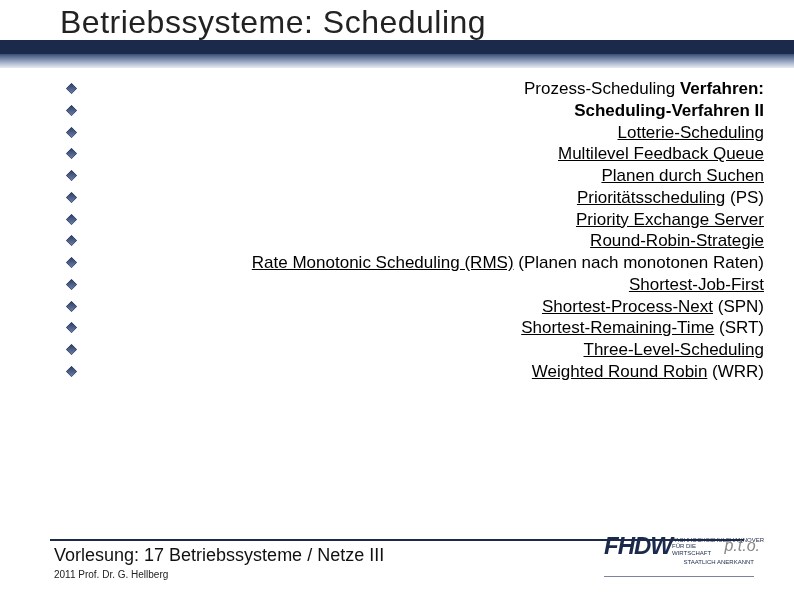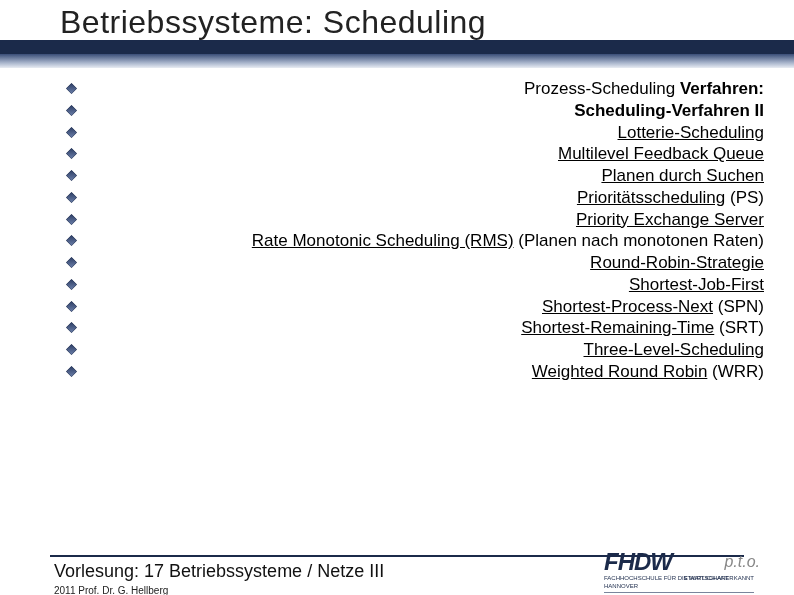--- a/index.html
+++ b/index.html
@@ -35,39 +35,39 @@
     left: 4px; top: 7px;
     width: 7px; height: 7px;
     transform: rotate(45deg);
     background: linear-gradient(135deg, #2e3f66, #6a7ea8);
     box-shadow: 0 0 0 0.4px #1b2a4a;
   }
   .u { text-decoration: underline; }
   .b { font-weight: bold; }
 
   .footer {
-    position: absolute; left: 0; right: 0; bottom: 0; height: 40px;
+    position: absolute; left: 0; right: 0; bottom: 0; height: 56px;
   }
   .footer-line {
     position: absolute; top: 0; left: 50px; right: 50px;
     height: 2px; background: #1b2a4a;
   }
   .footer-left {
     position: absolute; top: 6px; left: 54px;
     font-size: 18px; color: #111;
   }
   .footer-label-bold { font-weight: 400; }
   .footer-sub {
     position: absolute; top: 30px; left: 54px;
     font-size: 10px; color: #222;
   }
   .footer-logo {
     position: absolute; right: 40px; top: -4px;
     width: 150px; height: 46px;
-    display: flex; flex-direction: column; align-items: flex-start;
+    display: flex; align-items: flex-start;
   }
   .logo-main {
     font-size: 24px; font-weight: 900; font-style: italic;
     color: #1b2a4a; letter-spacing: -1px;
     line-height: 0.9;
   }
   .logo-sub {
     font-size: 6px; color: #1b2a4a; line-height: 1.05;
     margin-top: 2px;
   }
@@ -93,22 +93,22 @@
 
   <div class="content">
     <ul class="points" id="points">
         <li><span>Prozess-Scheduling </span><span class="b">Verfahren:</span></li>
         <li><span class="b">Scheduling-Verfahren II</span></li>
         <li><span class="u">Lotterie-Scheduling</span></li>
         <li><span class="u">Multilevel Feedback Queue</span></li>
         <li><span class="u">Planen durch Suchen</span></li>
         <li><span class="u">Prioritätsscheduling</span><span> (PS)</span></li>
         <li><span class="u">Priority Exchange Server</span></li>
+        <li><span class="u">Round-Robin-Strategie</span></li>
         <li><span class="u">Rate Monotonic Scheduling (RMS)</span><span> (Planen nach monotonen Raten)</span></li>
-        <li><span class="u">Round-Robin-Strategie</span></li>
         <li><span class="u">Shortest-Job-First</span></li>
         <li><span class="u">Shortest-Process-Next</span><span> (SPN)</span></li>
         <li><span class="u">Shortest-Remaining-Time</span><span> (SRT)</span></li>
         <li><span class="u">Three-Level-Scheduling</span></li>
         <li><span class="u">Weighted Round Robin</span><span> (WRR)</span></li>
       </ul>
   </div>
 
   <div class="footer">
     <div class="footer-line"></div>

